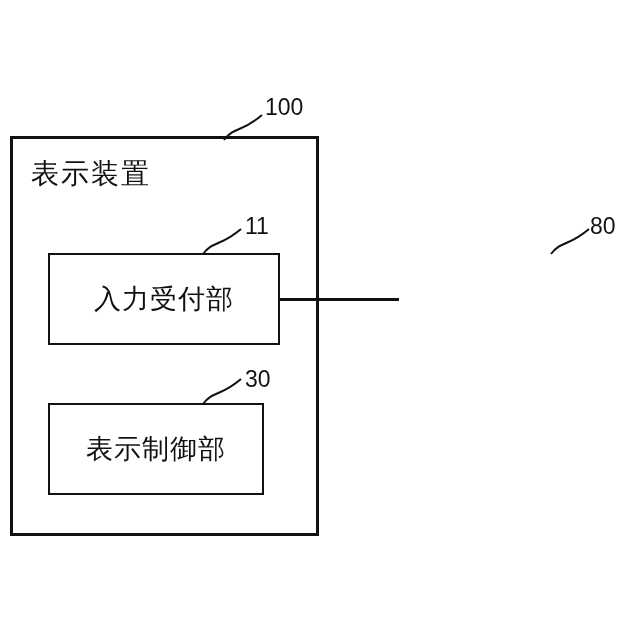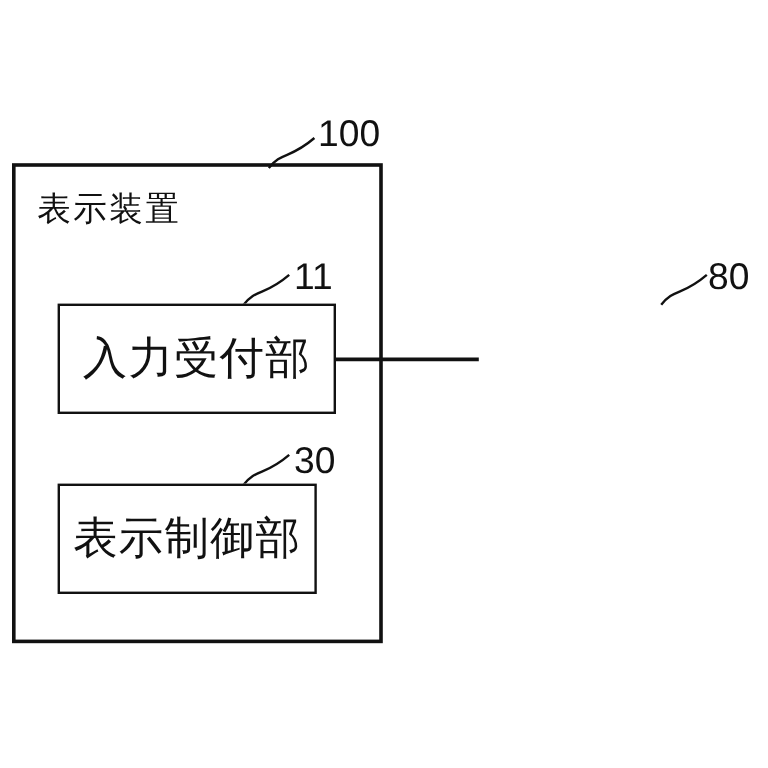--- a/index.html
+++ b/index.html
@@ -37,36 +37,36 @@
     position: absolute;
     left: 10px;
     top: 136px;
     width: 309px;
     height: 400px;
     border: 3px solid #111111;
     box-sizing: border-box;
     background: transparent;
   }
   .box-label {
-    font-size: 37px;
+    font-size: 27px;
     letter-spacing: 1px;
     white-space: nowrap;
   }
   .device-label {
     position: absolute;
     left: 31px;
     top: 160px;
     font-size: 28px;
     letter-spacing: 2px;
     line-height: 1;
     white-space: nowrap;
   }
   .ref-num {
     position: absolute;
-    font-size: 31px;
+    font-size: 23px;
     line-height: 1;
     letter-spacing: 0px;
     white-space: nowrap;
   }
   .ref-100 { left: 265px; top: 96px; }
   .ref-11  { left: 245px; top: 215px; text-align: right; }
   .ref-20  { left: 245px; top: 368px; }
   .ref-50  { left: 590px; top: 215px; }
 
   .box-input-reception { left: 48px;  top: 253px; width: 232px; height: 92px; }

